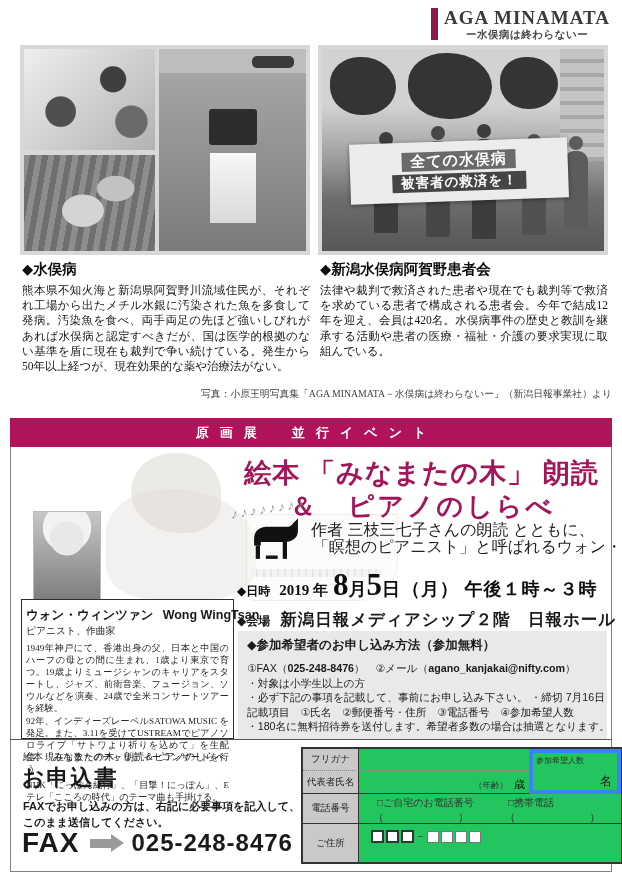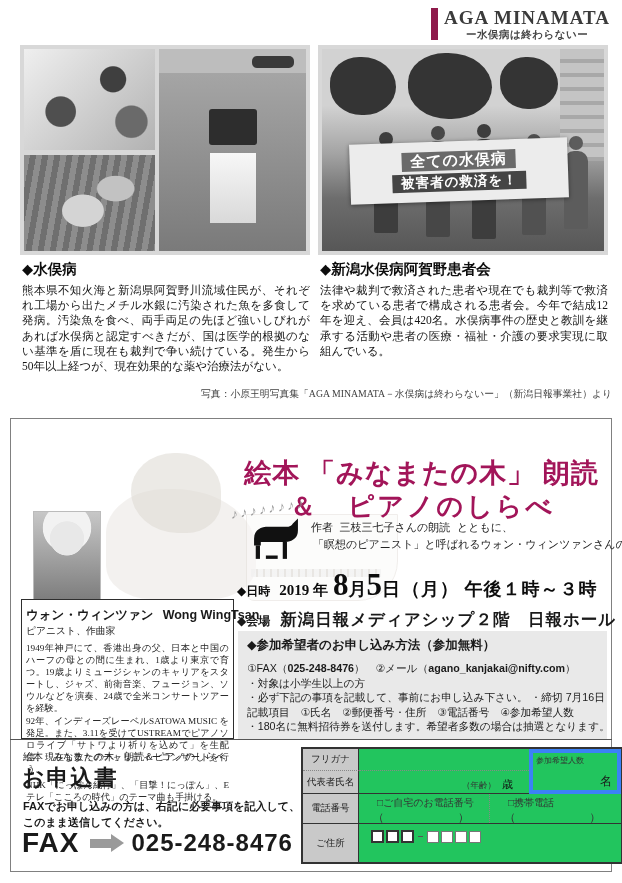--- a/index.html
+++ b/index.html
@@ -87,21 +87,21 @@
           font-size:26px;font-weight:700;color:#a21559;letter-spacing:3px;white-space:nowrap}
   .notes{position:absolute;left:220px;top:82px;color:#9b9b9b;font-size:13px;letter-spacing:3px;
          transform:rotate(-9deg) skewX(-14deg)}
 
   .portrait{position:absolute;left:22px;top:92px;width:66px;height:88px;
     background:radial-gradient(circle at 50% 30%,#e8e8e8 0 24%,transparent 25%),
                radial-gradient(circle at 50% 18%,#f2f2f2 0 30%,transparent 31%),
                linear-gradient(#c7c7c7,#7d7d7d);border:1px solid #bbb}
   .piano-icon{position:absolute;left:238px;top:97px;width:54px;height:52px}
 
-  .desc{position:absolute;font-family:Liberation Mono, monospace;font-size:11px;color:#222;white-space:nowrap}
+  .desc{position:absolute;font-family:Liberation Sans, sans-serif;font-size:16px;color:#222;white-space:nowrap}
   .desc1{left:300px;top:101px}
   .desc2{left:302px;top:118px}
   .desc3{left:330px;top:135px}
 
   .date-row{position:absolute;left:226px;top:150px;display:flex;align-items:baseline;
             font-family:"Liberation Serif","DejaVu Serif",serif;font-weight:700;color:#0c0c0c;white-space:nowrap}
   .d-label{font-family:"Liberation Sans","DejaVu Sans",sans-serif;font-size:12px;margin-right:9px}
   .d-year{font-size:15px;margin-right:5px}
   .d-big{font-size:31px;line-height:31px}
   .d-mid{font-size:18px}
@@ -141,21 +141,21 @@
           box-sizing:border-box;background:#22c55e}
   .fl{position:absolute;left:0;width:56px;background:#c9c9c9;display:flex;align-items:center;
       justify-content:center;font-size:9.5px;border-right:1px solid #333;box-sizing:border-box;color:#222}
   .fl-furigana{top:0;height:22px;border-bottom:1px dotted #888}
   .fl-name{top:22px;height:23px;border-bottom:1px solid #333}
   .fl-phone{top:45px;height:30px;border-bottom:1px solid #333}
   .fl-addr{top:75px;height:38px}
   .fc-furigana{position:absolute;left:56px;top:0;width:170px;height:22px;border-bottom:1px dotted #888;box-sizing:border-box}
   .fc-name{position:absolute;left:56px;top:22px;width:170px;height:23px;border-bottom:1px solid #333;
            box-sizing:border-box;display:flex;align-items:flex-end;justify-content:flex-end;
-           padding:0 16px 1px;font-size:8.5px;color:#333}
+           padding:0 4px 1px;font-size:8.5px;color:#333}
   .age-unit{font-size:11px;margin-left:6px;color:#111}
   .fc-count{position:absolute;left:226px;top:0;width:92px;height:45px;border:4px solid #3b82f6;box-sizing:border-box}
   .count-label{font-size:8px;padding:2px 0 0 3px;color:#333}
   .count-unit{position:absolute;right:5px;bottom:0;font-size:12px}
   .fc-phone{position:absolute;left:56px;top:45px;width:262px;height:30px;border-bottom:1px solid #333;box-sizing:border-box}
   .ph-half{position:absolute;top:0;height:100%;width:50%;box-sizing:border-box}
   .ph-left{left:0;border-right:1px dotted #888}
   .ph-right{left:50%}
   .ph-lab{font-size:10px;padding:2px 0 0 18px;color:#333}
   .ph-paren{text-align:center;font-size:11px;letter-spacing:6px;color:#333}
@@ -206,20 +206,21 @@
     </div>
   </div>
 
   <div class="col-head head-left">◆水俣病</div>
   <div class="col-body body-left">熊本県不知火海と新潟県阿賀野川流域住民が、それぞれ工場から出たメチル水銀に汚染された魚を多食して発病。汚染魚を食べ、両手両足の先ほど強いしびれがあれば水俣病と認定すべきだが、国は医学的根拠のない基準を盾に現在も裁判で争い続けている。発生から50年以上経つが、現在効果的な薬や治療法がない。</div>
   <div class="col-head head-right">◆新潟水俣病阿賀野患者会</div>
   <div class="col-body body-right">法律や裁判で救済された患者や現在でも裁判等で救済を求めている患者で構成される患者会。今年で結成12年を迎え、会員は420名。水俣病事件の歴史と教訓を継承する活動や患者の医療・福祉・介護の要求実現に取組んでいる。</div>
   <div class="credit">写真：小原王明写真集「AGA MINAMATA－水俣病は終わらないー」（新潟日報事業社）より</div>
 
   <div class="frame">
+    <div class="band">原画展　並行イベント</div>
 
     <div class="faint fp-body"></div>
     <div class="faint fp-hair"></div>
     <div class="faint fp-piano"></div>
     <div class="faint fp-keys"></div>
 
     <div class="title1">絵本 「みなまたの木」 朗読</div>
     <div class="title2">＆　ピアノのしらべ</div>
     <div class="notes">♪♪♪♪♪♪♪♪</div>
 

